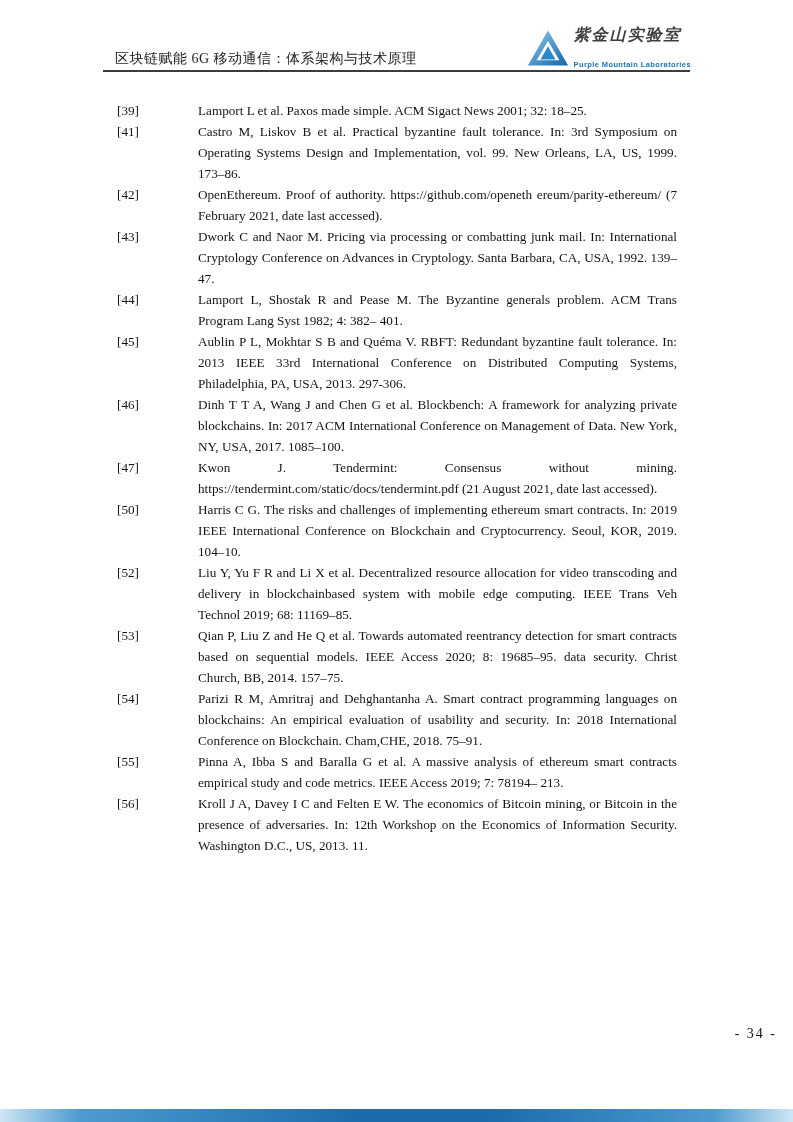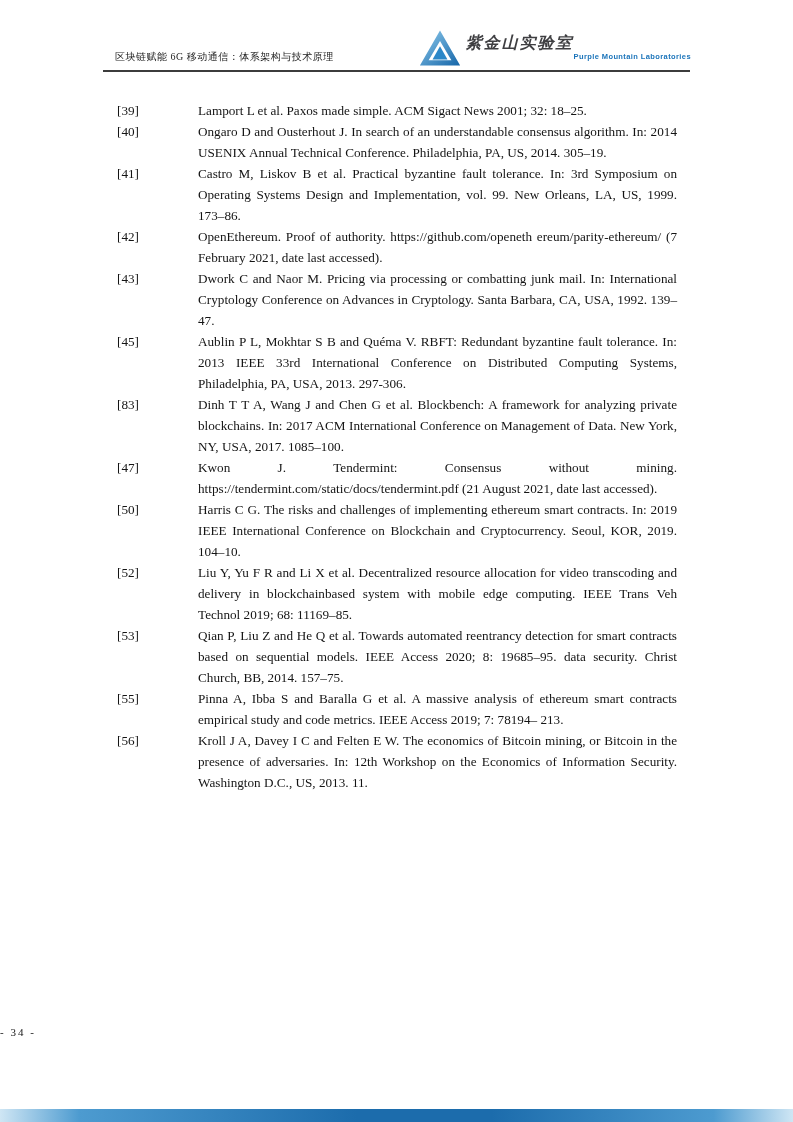--- a/index.html
+++ b/index.html
@@ -11,36 +11,36 @@
     color: #141414;
     overflow: hidden;
   }
 
   
   .header { position: absolute; top: 0; left: 0; right: 0; height: 74px; }
   .header-title {
     position: absolute;
     left: 115px;
     top: 50px;
-    font-size: 10px;
+    font-size: 14px;
     letter-spacing: 0.5px;
     color: #1c1c1c;
     white-space: nowrap;
   }
   .logo {
     position: absolute;
     top: 26px;
     right: 102px;
     display: flex;
     align-items: center;
     gap: 5px;
     height: 44px;
   }
   .logo-triangle { width: 42px; height: 40px; }
-  .logo-text { display: flex; flex-direction: row; line-height: 1; }
+  .logo-text { display: flex; flex-direction: column; line-height: 1; }
   .logo-cn {
     font-size: 16px;
     font-weight: bold;
     font-style: italic;
     color: #3f3f42;
     letter-spacing: 2px;
     white-space: nowrap;
   }
   .logo-en {
     margin-top: 18px;
@@ -72,22 +72,22 @@
   .ref-row { display: flex; gap: 44px; }
   .ref-label { flex: 0 0 37px; }
   .ref-text { flex: 1 1 auto; text-align: justify; }
 
   
   .page-number {
     position: absolute;
     top: 1026px;
     left: 0;
     right: 16px;
-    text-align: left;
-    font-size: 11px;
+    text-align: right;
+    font-size: 14px;
     letter-spacing: 2px;
   }
   .footer-bar {
     position: absolute;
     left: 0;
     right: 0;
     bottom: 0;
     height: 13px;
     background: linear-gradient(90deg,
       #cfe6f4 0%, #4d9bd0 10%, #1c6cac 45%,
@@ -119,48 +119,48 @@
 
   <div class="header-divider"></div>
 </div>
 
 <div class="references">
   <div class="ref-row">
     <span class="ref-label">[39]</span>
     <span class="ref-text">Lamport L et al. Paxos made simple. ACM Sigact News 2001; 32: 18–25.</span>
   </div>
 
-  <div class="ref-row">
-    <span class="ref-label">[40]</span>
-    <span class="ref-text">Ongaro D and Ousterhout J. In search of an understandable consensus algorithm. In: 2014 USENIX Annual Technical Conference. Philadelphia, PA, US, 2014. 305–19.</span>
-  </div>
 
   <div class="ref-row">
     <span class="ref-label">[41]</span>
     <span class="ref-text">Castro M, Liskov B et al. Practical byzantine fault tolerance. In: 3rd Symposium on Operating Systems Design and Implementation, vol. 99. New Orleans, LA, US, 1999. 173–86.</span>
   </div>
 
   <div class="ref-row">
     <span class="ref-label">[42]</span>
     <span class="ref-text">OpenEthereum. Proof of authority. https://github.com/openeth ereum/parity-ethereum/ (7 February 2021, date last accessed).</span>
   </div>
 
   <div class="ref-row">
     <span class="ref-label">[43]</span>
     <span class="ref-text">Dwork C and Naor M. Pricing via processing or combatting junk mail. In: International Cryptology Conference on Advances in Cryptology. Santa Barbara, CA, USA, 1992. 139–47.</span>
   </div>
 
+  <div class="ref-row">
+    <span class="ref-label">[44]</span>
+    <span class="ref-text">Lamport L, Shostak R and Pease M. The Byzantine generals problem. ACM Trans Program Lang Syst 1982; 4: 382– 401.</span>
+  </div>
 
   <div class="ref-row">
     <span class="ref-label">[45]</span>
     <span class="ref-text">Aublin P L, Mokhtar S B and Quéma V. RBFT: Redundant byzantine fault tolerance. In: 2013 IEEE 33rd International Conference on Distributed Computing Systems, Philadelphia, PA, USA, 2013. 297-306.</span>
   </div>
 
   <div class="ref-row">
-    <span class="ref-label">[83]</span>
+    <span class="ref-label">[46]</span>
     <span class="ref-text">Dinh T T A, Wang J and Chen G et al. Blockbench: A framework for analyzing private blockchains. In: 2017 ACM International Conference on Management of Data. New York, NY, USA, 2017. 1085–100.</span>
   </div>
 
   <div class="ref-row">
     <span class="ref-label">[47]</span>
     <span class="ref-text">Kwon J. Tendermint: Consensus without mining. https://tendermint.com/static/docs/tendermint.pdf (21 August 2021, date last accessed).</span>
   </div>
 
 
 
@@ -173,20 +173,24 @@
   <div class="ref-row">
     <span class="ref-label">[52]</span>
     <span class="ref-text">Liu Y, Yu F R and Li X et al. Decentralized resource allocation for video transcoding and delivery in blockchainbased system with mobile edge computing. IEEE Trans Veh Technol 2019; 68: 11169–85.</span>
   </div>
 
   <div class="ref-row">
     <span class="ref-label">[53]</span>
     <span class="ref-text">Qian P, Liu Z and He Q et al. Towards automated reentrancy detection for smart contracts based on sequential models. IEEE Access 2020; 8: 19685–95. data security. Christ Church, BB, 2014. 157–75.</span>
   </div>
 
+  <div class="ref-row">
+    <span class="ref-label">[54]</span>
+    <span class="ref-text">Parizi R M, Amritraj and Dehghantanha A. Smart contract programming languages on blockchains: An empirical evaluation of usability and security. In: 2018 International Conference on Blockchain. Cham,CHE, 2018. 75–91.</span>
+  </div>
 
   <div class="ref-row">
     <span class="ref-label">[55]</span>
     <span class="ref-text">Pinna A, Ibba S and Baralla G et al. A massive analysis of ethereum smart contracts empirical study and code metrics. IEEE Access 2019; 7: 78194– 213.</span>
   </div>
 
   <div class="ref-row">
     <span class="ref-label">[56]</span>
     <span class="ref-text">Kroll J A, Davey I C and Felten E W. The economics of Bitcoin mining, or Bitcoin in the presence of adversaries. In: 12th Workshop on the Economics of Information Security. Washington D.C., US, 2013. 11.</span>
   </div>

